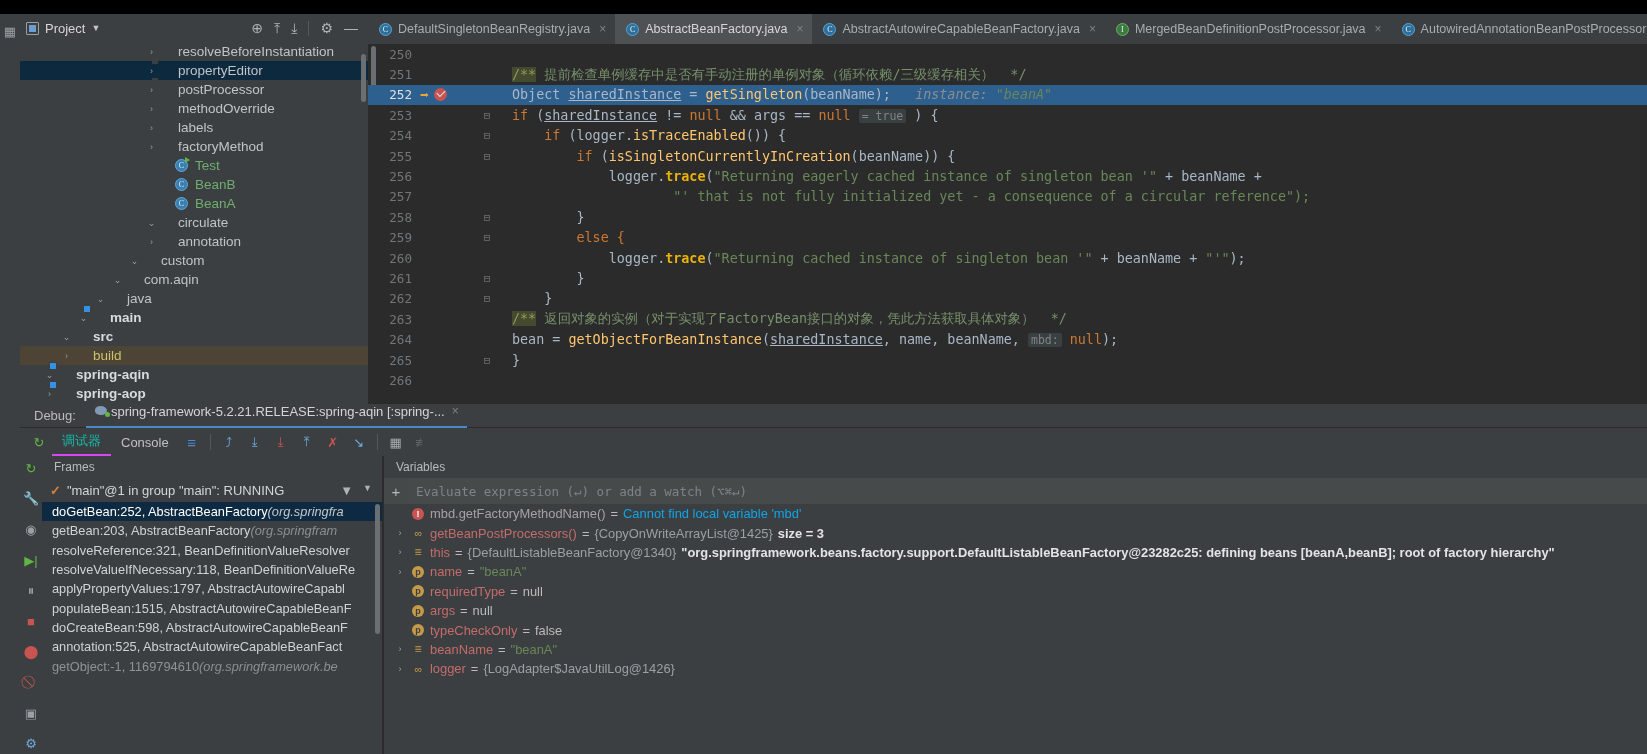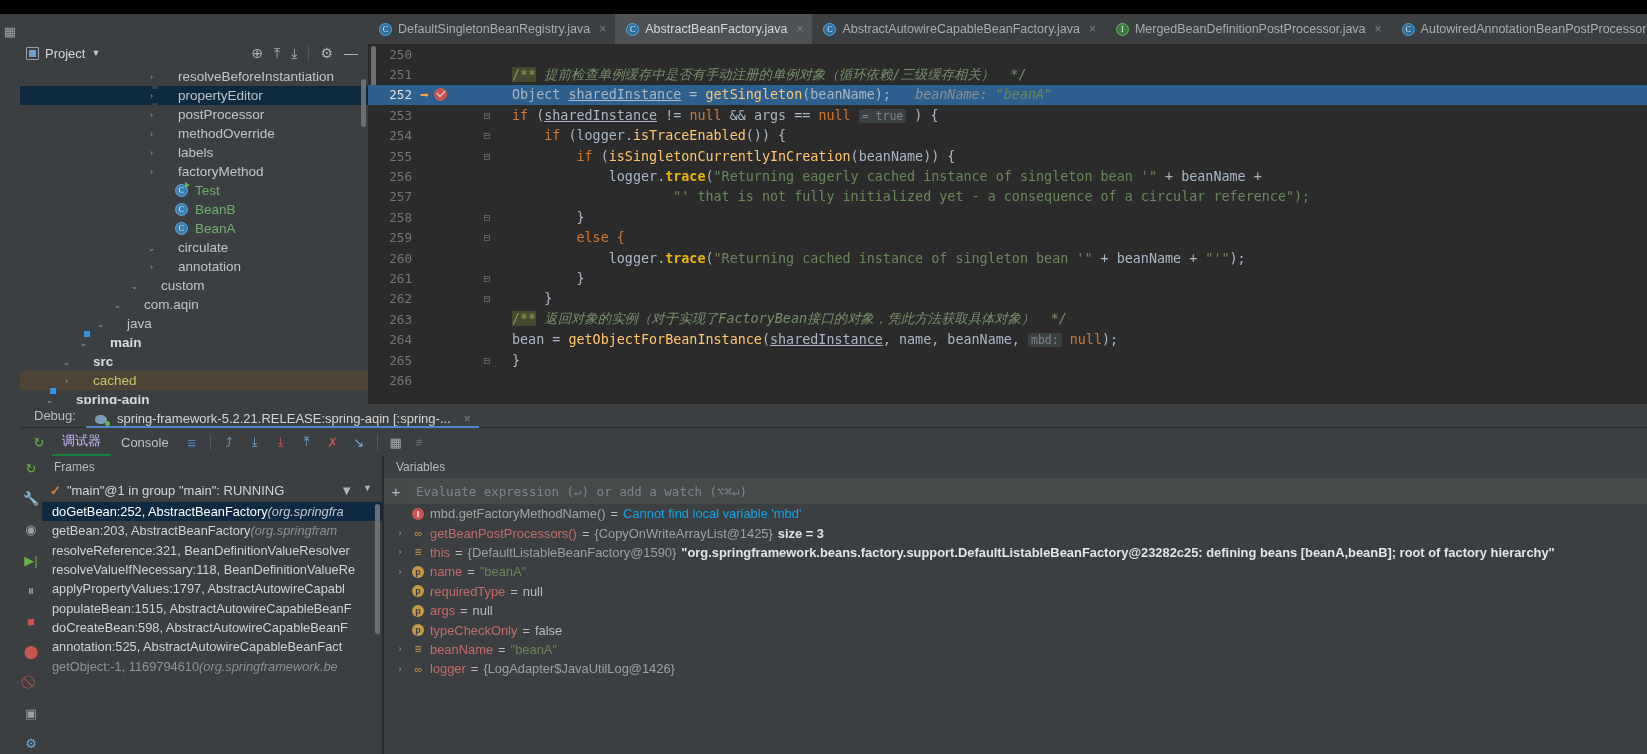--- a/index.html
+++ b/index.html
@@ -7,21 +7,21 @@
   body { font-family:"Liberation Sans", sans-serif; font-size:13px; color:#bbbbbb; }
 
   #root { position:relative; width:1647px; height:754px; background:#000; }
 
   
   .rail { position:absolute; left:0; top:14px; width:20px; height:740px; background:#3c3f41; }
   .rail-ico { width:20px; height:34px; display:flex; align-items:center; justify-content:center; font-size:13px; color:#9aa0a6; }
 
   
   .proj { position:absolute; left:20px; top:14px; width:348px; height:390px; background:#3c3f41; }
-  .proj-hdr { height:28px; display:flex; align-items:center; padding:0 6px; background:#3c3f41;margin-top:25px; }
+  .proj-hdr { height:28px; display:flex; align-items:center; padding:0 6px; background:#3c3f41; }
   .proj-hdr-title { display:flex; align-items:center; gap:6px; font-size:13px; color:#d6d6d6; }
   .sq-ico { width:13px; height:13px; border:1.6px solid #9aa0a6; border-radius:1px; position:relative; }
   .sq-ico:after{content:"";position:absolute;inset:2px;background:#6c9fd0;}
   .caret { font-size:9px; color:#c4c4c4; }
   .hdr-tools { margin-left:auto; display:flex; align-items:center; gap:11px; padding-right:4px; color:#b0b3b6; font-size:14px; }
   .hdr-div { width:1px; height:15px; background:#55585a; }
 
   .tree { position:relative; height:362px; overflow:hidden; background:#3c3f41; font-size:13.5px; }
   .trow { height:19px; display:flex; align-items:center; white-space:nowrap; color:#bfc4c9; padding-right:6px;}
   .trow.sel-yellow { background:#4e4436; }
@@ -57,48 +57,48 @@
   .gutter-scroll { position:absolute; left:3px; top:2px; width:5px; height:52px; background:#6b6f72; border-radius:3px; }
   .code-row { position:relative; height:20.4px; display:flex; align-items:center; white-space:pre; font-family:"DejaVu Sans Mono", monospace; font-size:13.4px; }
   .code-row.hl { background:#2d5f8f; }
   .code-row.hl .ln { color:#dfe1e2; }
   .ln { width:48px; text-align:right; color:#727679; flex:none; font-size:12.6px; padding-right:4px; font-family:"DejaVu Sans Mono", monospace;}
   .gut { width:56px; flex:none; display:flex; align-items:center; gap:5px; padding-left:4px; }
   .fold-mark { width:30px; flex:none; text-align:center; color:#6b6f72; font-size:11px; }
   .code { padding-left:10px; color:#a9b7c6; }
 
   .t-cmt { color:#629755; font-style:italic;}
-  .t-doc { color:#778f6b; font-style:italic;}
+  .t-doc { color:#778f6b; }
   .t-docmark { background:#45492f; color:#8c9b57;}
   .t-kw { color:#cc7832; }
   .t-str { color:#6a8759; }
   .t-mth { color:#ffc66d; }
   .t-fld { color:#eab308;font-weight:bold; }
   .t-var { color:#a9b7c6; text-decoration:underline; }
   .t-hint { background:#3a3f41; color:#7f8386; font-size:11.5px; padding:0 3px; border-radius:2px;}
   .t-param { color:#8a8f91; font-style:italic;}
   .t-white { color:#a9b7c6; }
 
   .arrow-dbg { color:#f2a33c; font-size:15px; }
   .bp { width:13px;height:13px;border-radius:50%;background:#c75450; position:relative;}
   .bp:after{content:"";position:absolute;left:2.5px;top:1.5px;width:7px;height:4px;border:1.5px solid #e8e8e8;border-top:none;border-right:none;transform:rotate(-45deg);}
 
   
   .dbg { position:absolute; left:20px; top:404px; width:1627px; height:350px; background:#3c3f41; }
   .dbg-tabbar { height:24px; display:flex; align-items:center; background:#3c3f41; border-bottom:1px solid #2b2b2b;}
   .dbg-label { padding:0 10px 0 14px; font-size:13px; color:#bbbbbb; }
-  .dbg-conf { display:flex; align-items:flex-end; gap:7px; padding:0 8px; height:24px; border-bottom:2px solid #4a88c7; font-size:13px; color:#d4d4d4;}
+  .dbg-conf { display:flex; align-items:flex-start; gap:1px; padding:0 8px; height:24px; border-bottom:2px solid #4a88c7; font-size:13px; color:#d4d4d4;}
   .bug-ico { width:16px; height:13px; position:relative; }
   .bug-ico:before{content:"";position:absolute;left:1px;top:2px;width:12px;height:9px;border-radius:50% 60% 55% 50%;background:#7f9ab5;}
   .bug-ico:after{content:"";position:absolute;right:0px;bottom:0px;width:5px;height:5px;border-radius:50%;background:#62b543;}
   .dbg-x { color:#7d8285; font-size:12px; margin-left:6px;}
 
   .dbg-toolbar { height:28px; display:flex; align-items:center; gap:0px; padding-left:6px; }
   .tb-tab { padding:0 10px; height:28px; display:flex; align-items:center; font-size:13px; color:#c0c0c0; }
-  .tb-tab.active { color:#c4b5fd; border-bottom:2px solid #15803d; }
+  .tb-tab.active { color:#14b8a6; border-bottom:2px solid #d946ef; }
   .tb-btn { width:26px; height:28px; display:flex; align-items:center; justify-content:center; font-size:13px; color:#a6abaf; }
   .tb-sep { width:1px; height:16px; background:#55585a; margin:0 5px; }
 
   .dbg-body { position:absolute; left:0; top:52px; right:0; bottom:0; display:flex; }
   .dbg-rail { width:22px; background:#3c3f41; display:flex; flex-direction:column; align-items:center; padding-top:2px; gap:10px;}
   .dbg-rail-ico { width:22px; height:25px; display:flex; align-items:center; justify-content:center; font-size:13px; }
 
   .frames { width:340px; background:#3c3f41; display:flex; flex-direction:column; position:relative;}
   .pane-hdr { height:22px; display:flex; align-items:center; padding-left:12px; font-size:12px; color:#b7bcc0; }
   .thread-row { height:24px; display:flex; align-items:center; gap:6px; padding:0 4px 0 8px; font-size:13px; color:#d2d6d9; }
@@ -249,21 +249,21 @@
           <span class="tlabel bold">main</span>
         </div>
         <div class="trow" style="padding-left: 40px;">
           <span class="arrow">⌄</span>
           <span class="ticon"><span class="fold"></span></span>
           <span class="tlabel bold">src</span>
         </div>
         <div class="trow sel-yellow" style="padding-left: 40px;">
           <span class="arrow">›</span>
           <span class="ticon"><span class="fold orange"></span></span>
-          <span class="tlabel yellowish">cached</span>
+          <span class="tlabel yellowish">build</span>
         </div>
         <div class="trow" style="padding-left: 23px;">
           <span class="arrow">⌄</span>
           <span class="ticon"><span class="fold mod"></span></span>
           <span class="tlabel bold">spring-aqin</span>
         </div>
         <div class="trow" style="padding-left: 23px;">
           <span class="arrow">›</span>
           <span class="ticon"><span class="fold mod"></span></span>
           <span class="tlabel bold">spring-aop</span>
@@ -315,21 +315,21 @@
       <span class="code"><span class="t-docmark">/**</span><span class="t-doc"> 提前检查单例缓存中是否有手动注册的单例对象（循环依赖/三级缓存相关）  */</span></span>
     </div>
 
     <div class="code-row hl">
       <span class="ln">252</span>
       <span class="gut">
         <span class="arrow-dbg">➡</span>
         <span class="bp"></span>
       </span>
       <span class="fold-mark"></span>
-      <span class="code"><span class="t-white">Object</span> <span class="t-var">sharedInstance</span><span class="t-white"> = </span><span class="t-mth">getSingleton</span><span class="t-white">(</span><span class="t-white">beanName</span><span class="t-white">);</span>   <span class="t-param">beanName:</span> <span class="t-str" style="font-style:italic">"beanA"</span></span>
+      <span class="code"><span class="t-white">Object</span> <span class="t-var">sharedInstance</span><span class="t-white"> = </span><span class="t-mth">getSingleton</span><span class="t-white">(</span><span class="t-white">beanName</span><span class="t-white">);</span>   <span class="t-param">instance:</span> <span class="t-str" style="font-style:italic">"beanA"</span></span>
     </div>
 
     <div class="code-row">
       <span class="ln">253</span>
       <span class="gut"></span>
       <span class="fold-mark">⊟</span>
       <span class="code"><span class="t-kw">if</span> <span class="t-white">(</span><span class="t-var">sharedInstance</span><span class="t-white"> != </span><span class="t-kw">null</span><span class="t-white"> &amp;&amp; </span><span class="t-white">args</span><span class="t-white"> == </span><span class="t-kw">null</span> <span class="t-hint">= true</span> <span class="t-white">) {</span></span>
     </div>
 
     <div class="code-row">
@@ -544,21 +544,21 @@
               <span class="vval-gray">{CopyOnWriteArrayList@1425}</span>
               <span class="vval-white"> size = 3</span>
             </div>
             <div class="vrow">
               <span class="vexp">›</span>
               <span class="vico">
                 <span class="ico-obj">≡</span>
               </span>
               <span class="vname">this</span>
               <span class="veq"> = </span>
-              <span class="vval-gray">{DefaultListableBeanFactory@1590}</span>
+              <span class="vval-gray">{DefaultListableBeanFactory@1340}</span>
               <span class="vval-white"> "org.springframework.beans.factory.support.DefaultListableBeanFactory@23282c25: defining beans [beanA,beanB]; root of factory hierarchy"</span>
             </div>
             <div class="vrow">
               <span class="vexp">›</span>
               <span class="vico">
                 <span class="ico-p">p</span>
               </span>
               <span class="vname">name</span>
               <span class="veq"> = </span>
               <span class="vval-green">"beanA"</span>

